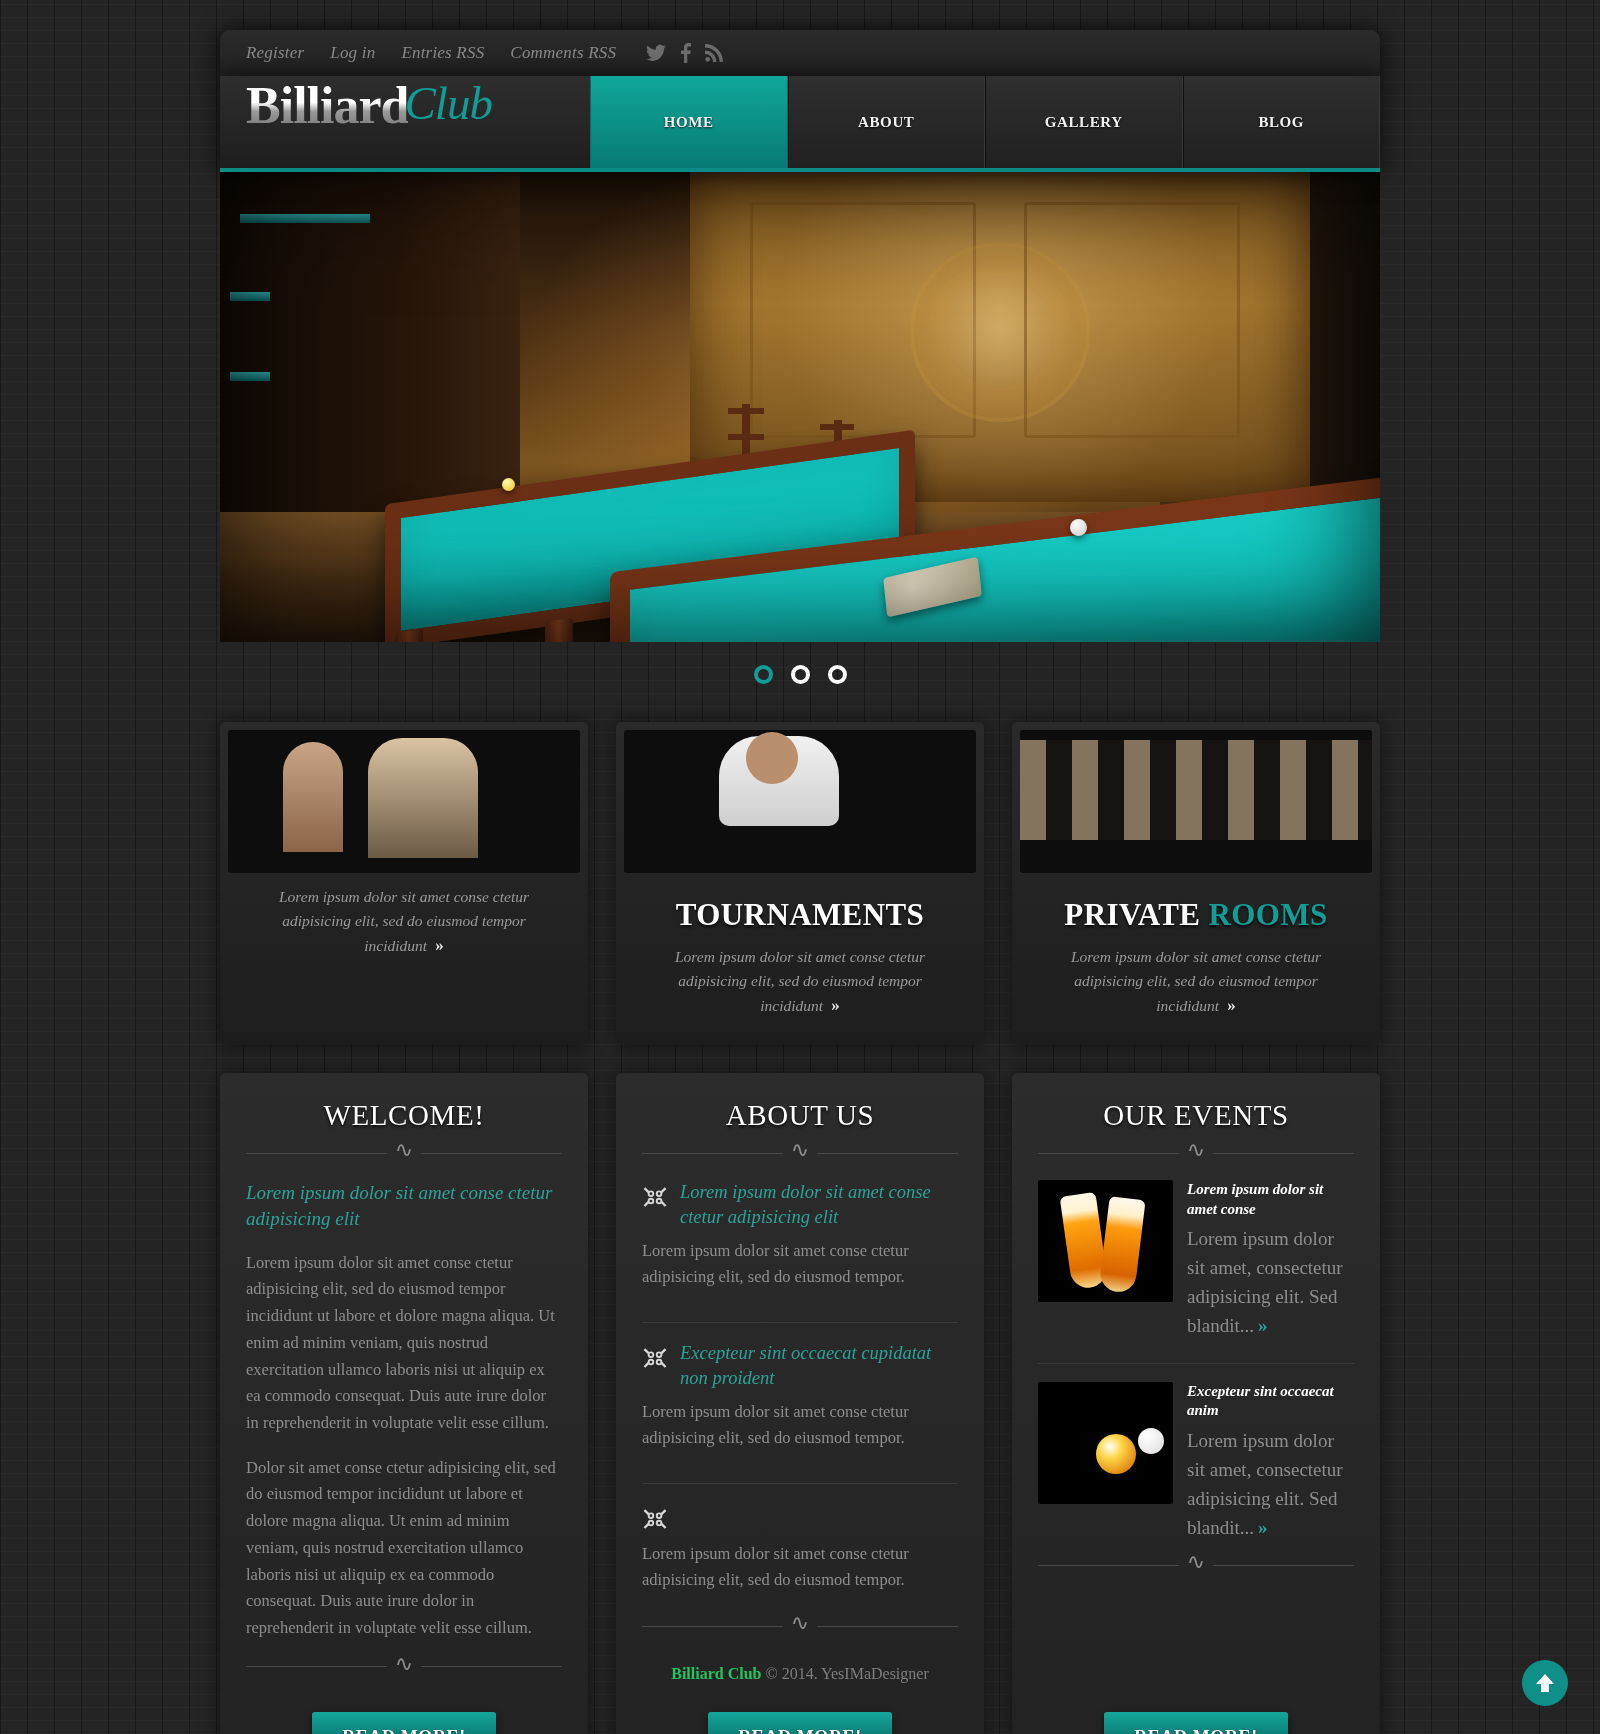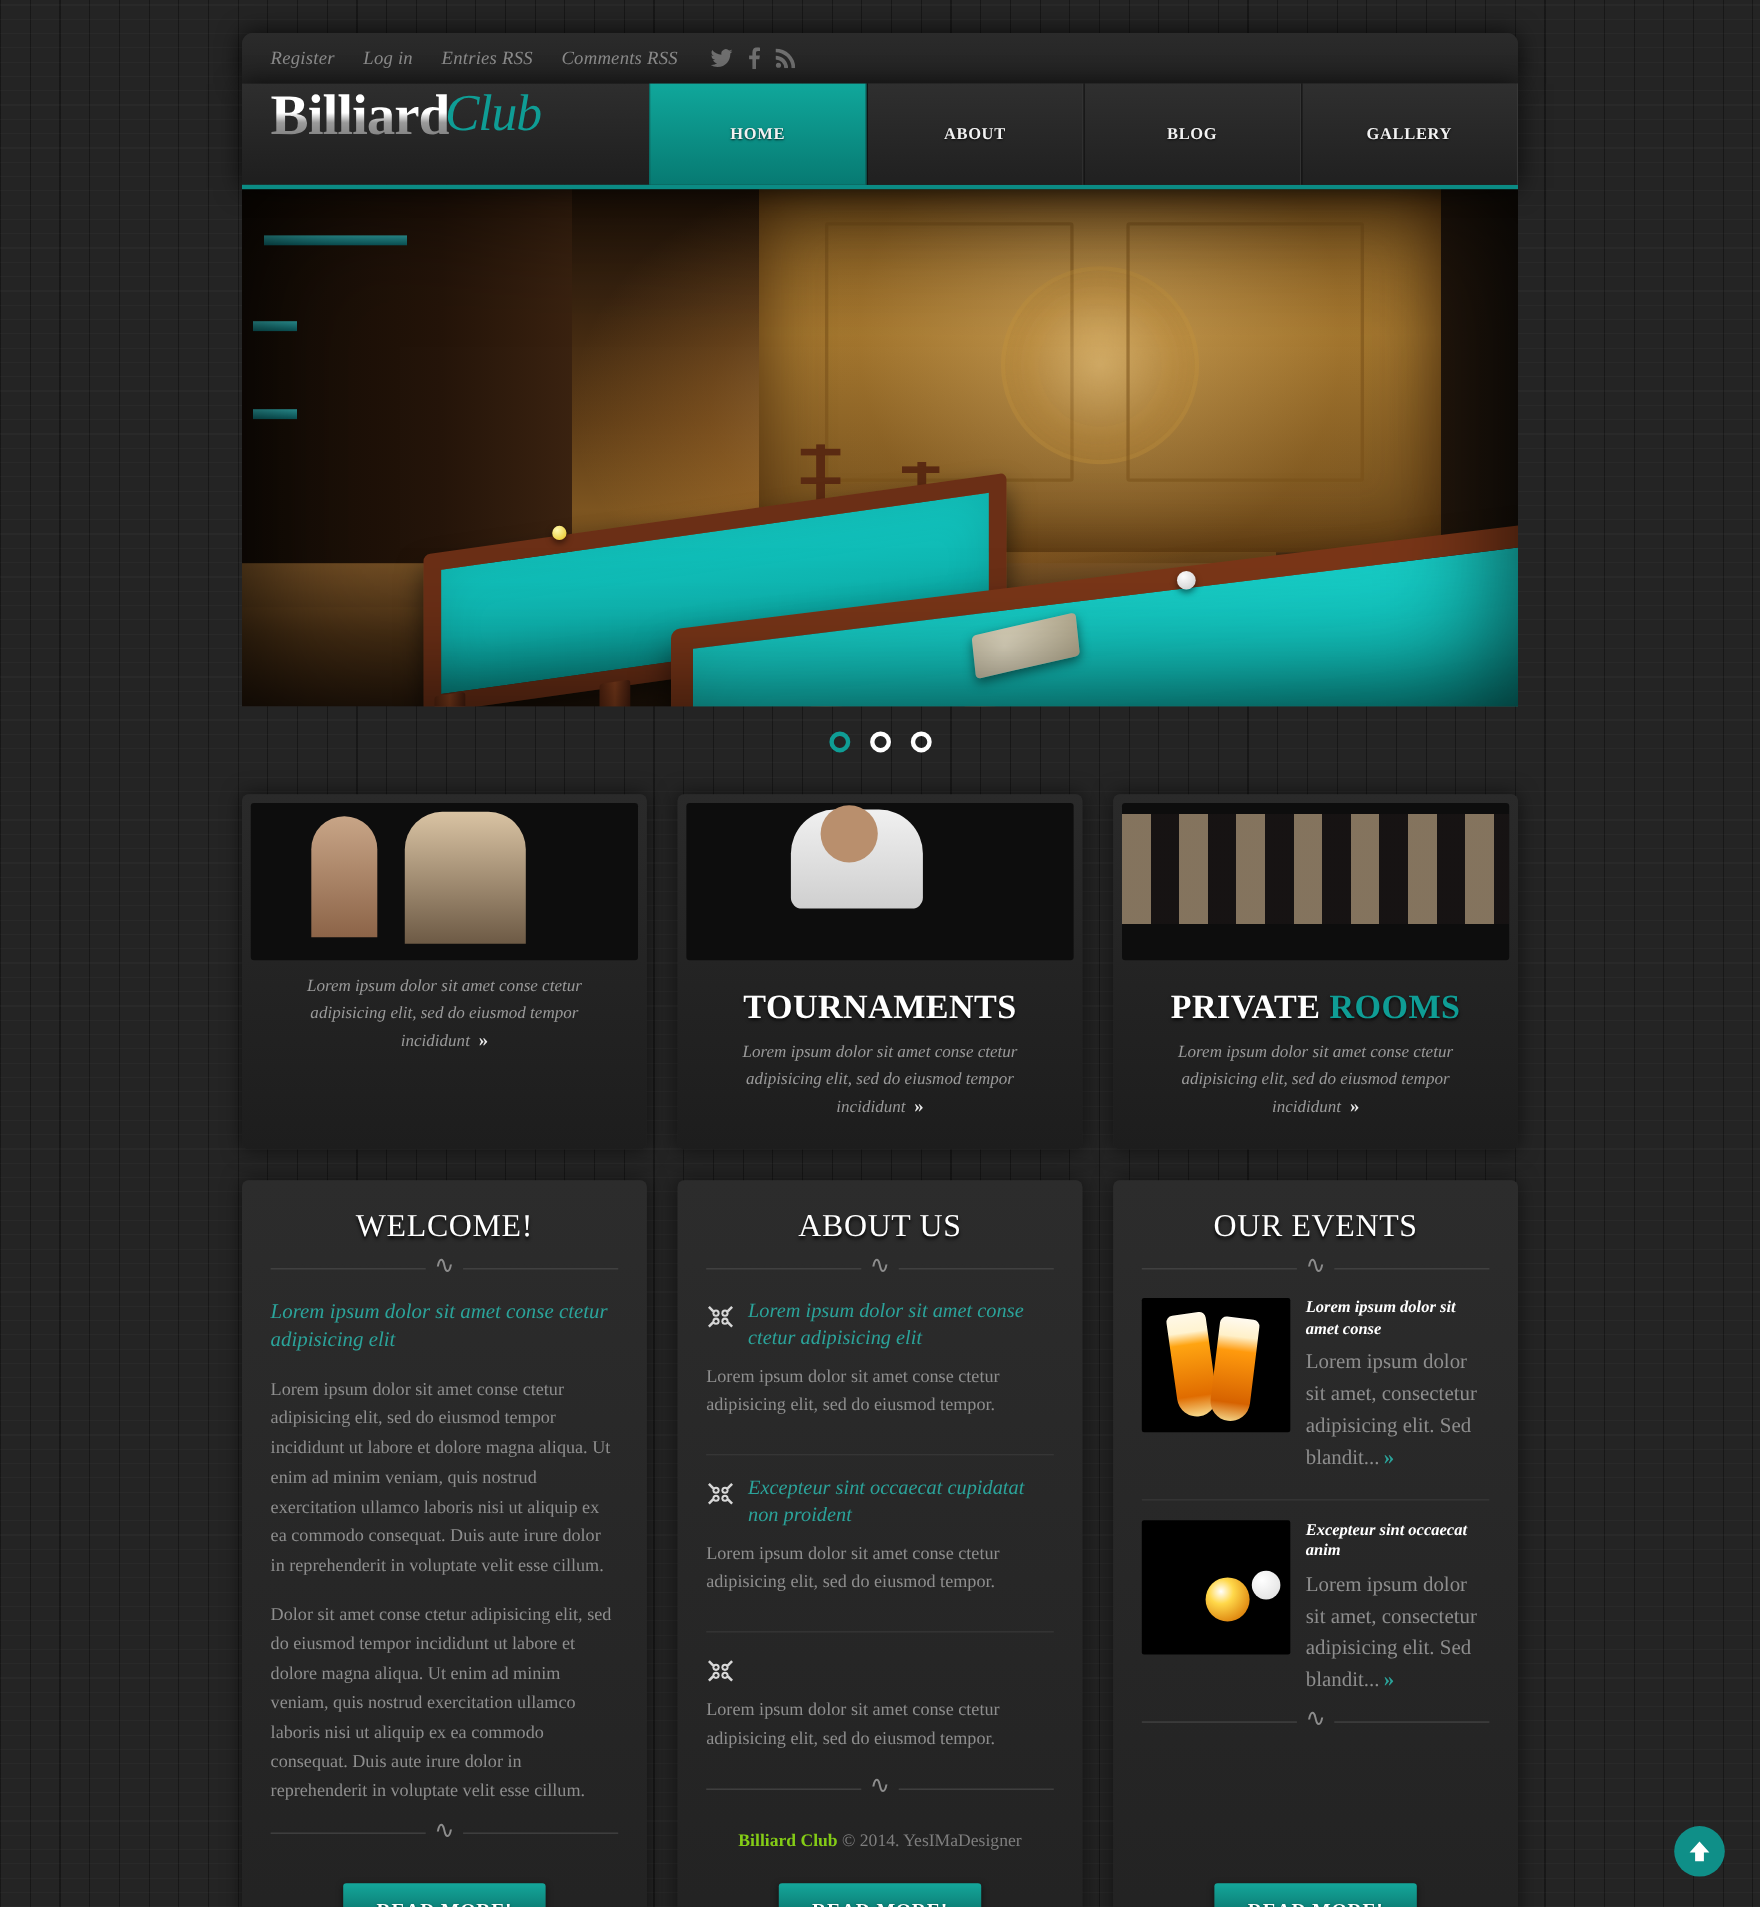--- a/index.html
+++ b/index.html
@@ -384,21 +384,21 @@
   
   .footer {
     position: absolute;
     left: 0; right: 0; bottom: 0;
     height: 120px;
     display: flex;
     align-items: center;
     justify-content: center;
   }
   .footer .ftext { color: #7e7e7e; font-size: 16px; }
-  .footer .ftext b { color: #84cc16; }
+  .footer .ftext b { color: #22c55e; }
   .totop {
     position: absolute;
     right: 32px; bottom: 28px;
     width: 46px; height: 46px; border-radius: 50%;
     background: #0f8f88;
     display: flex; align-items: center; justify-content: center;
     cursor: pointer;
     border: none;
   }
   .totop svg { display:block; }
@@ -438,22 +438,22 @@
   </div>
 
   <div class="header">
     <a href="#" class="logo">
       <span class="l1">Billiard</span>
         <span class="l2">Club</span>
     </a>
     <nav class="mainnav">
       <a href="#" class="active">HOME</a>
       <a href="#">ABOUT</a>
+      <a href="#">GALLERY</a>
       <a href="#">BLOG</a>
-      <a href="#">GALLERY</a>
     </nav>
   </div>
 
   <div class="slider-zone">
     <div class="slider">
       <div class="slider-img">
         <div class="leftwall"></div>
         <div class="rightwall"></div>
         <div class="wall">
             <div class="medallion"></div>

